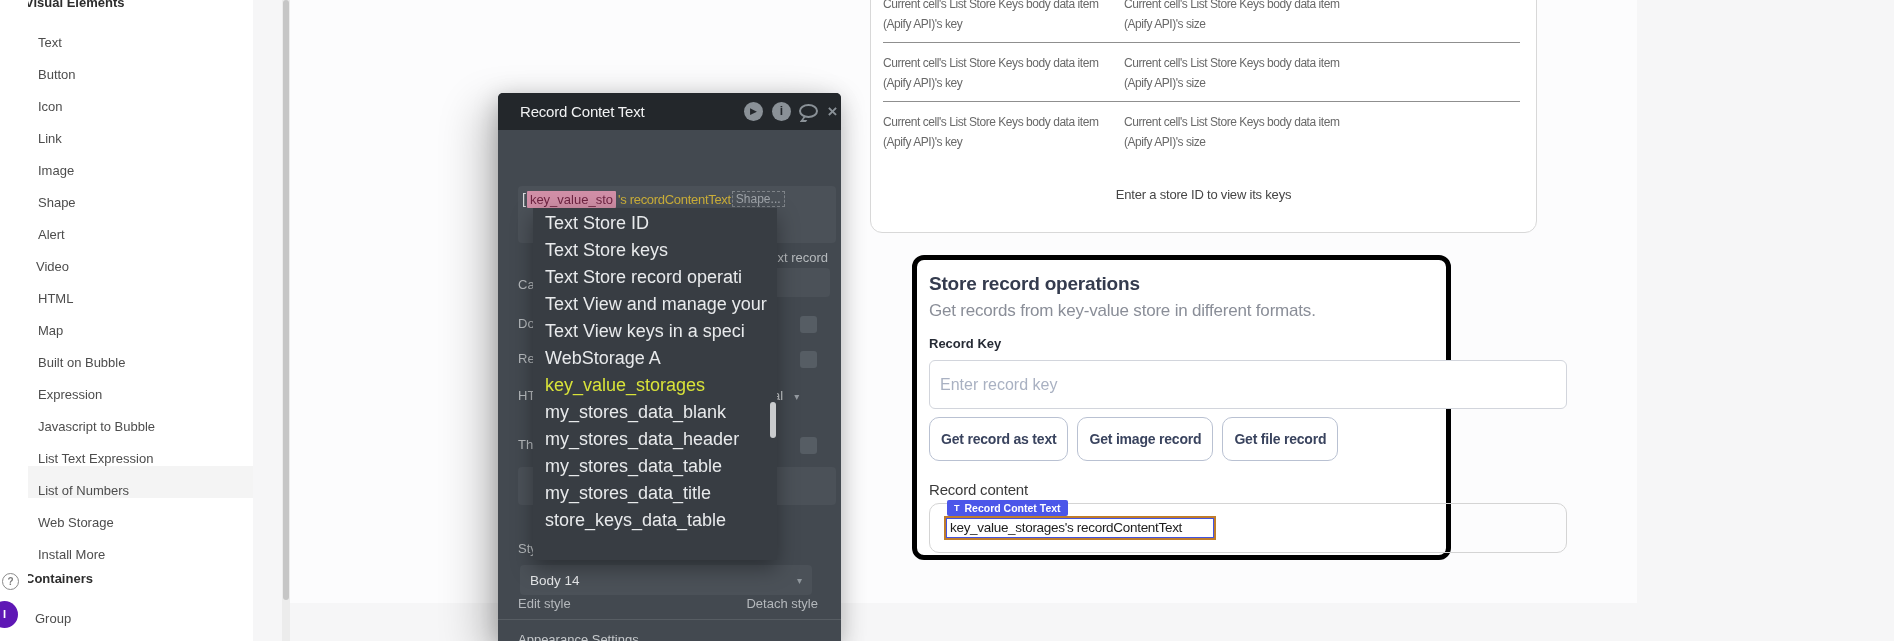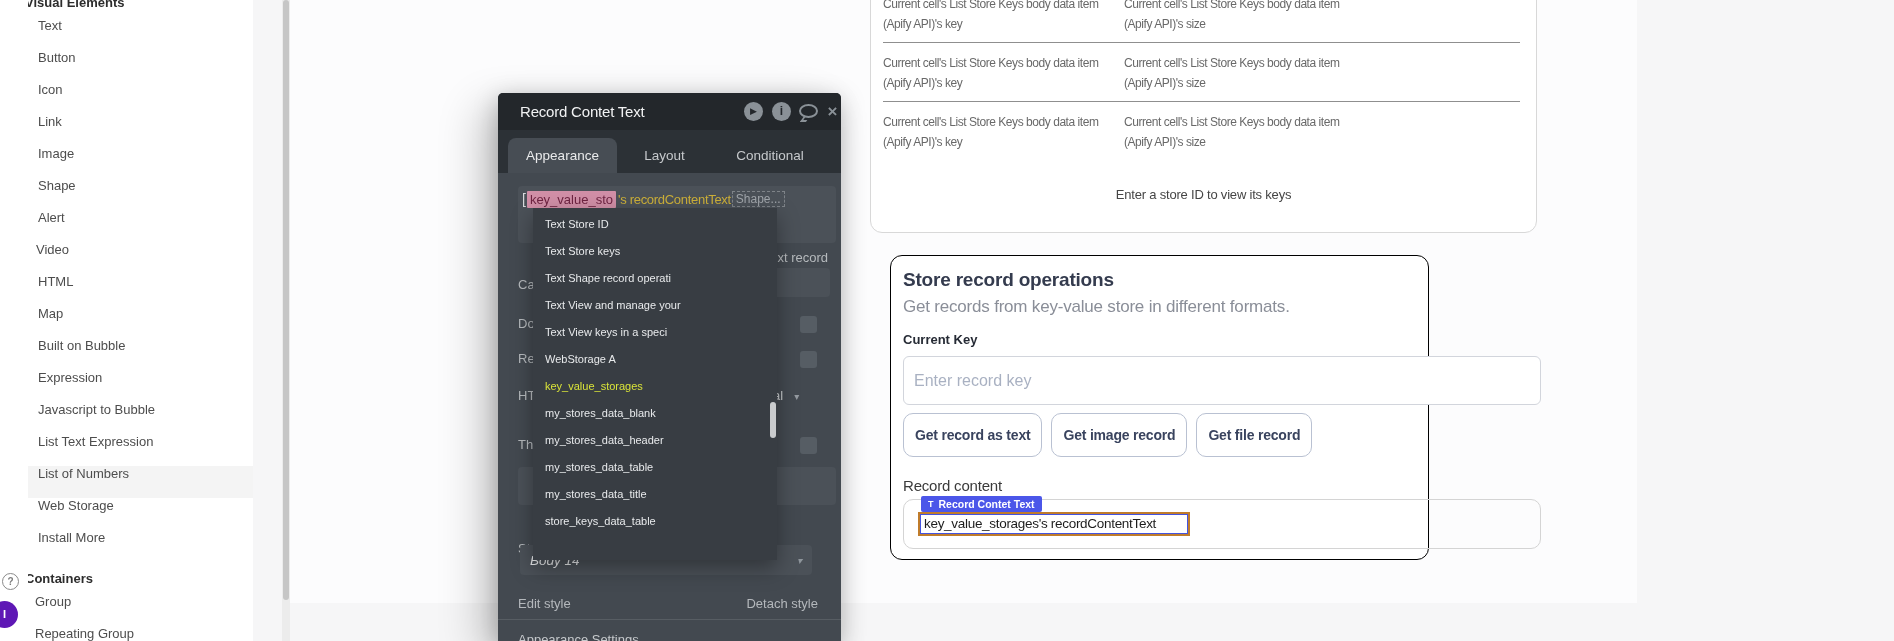--- a/index.html
+++ b/index.html
@@ -13,21 +13,21 @@
     color:#7c7c7c; font-size:10px; font-weight:bold; text-align:center; line-height:15px; }
   .avatar { left:-9px; top:601px; width:27px; height:27px; background:#5e17b5; border-radius:50%;
     color:#fff; font-size:11px; font-weight:bold; text-align:center; line-height:27px; }
 
   
   #sidebar { left:28px; top:0; width:253px; height:641px; background:#ffffff; border-left:1px solid #e3e3e3; z-index:2; overflow:hidden; }
   .ssection { position:absolute; left:0; width:253px; }
   .sec-head { height:32px; display:flex; align-items:center; padding-left:12px; gap:8px;
     font-size:13px; font-weight:bold; color:#2d2d2d; }
   .sec-caret { font-size:10px; color:#333; }
-  .srow { height:32px; display:flex; align-items:flex-start; padding-left:10px; gap:10px; cursor:pointer; }
+  .srow { height:32px; display:flex; align-items:flex-end; padding-left:10px; gap:10px; cursor:pointer; }
   .srow.selected { background:#f4f4f4; }
   .slabel { font-size:13px; color:#4d4d4d; }
   .icn { width:18px; text-align:center; font-size:13px; color:#6f6f6f; flex:0 0 18px; }
   .icn.txt { font-size:9px; font-weight:bold; letter-spacing:-0.5px; }
   .icn.boxed { font-size:8px; line-height:11px; border:1.2px solid #6f6f6f; border-radius:2px; width:14px; height:12px; flex:0 0 14px; margin-left:2px; }
   .icn.dashed { width:12px; height:12px; flex:0 0 12px; border:1.2px dashed #6f6f6f; border-radius:2px; margin-left:3px; }
 
   
   #vscroll { left:282px; top:0; width:8px; height:641px; background:#ececec; z-index:2; }
   #vscroll .thumb { position:absolute; left:1px; top:0; width:6px; height:600px; background:#c6c6c6; border-radius:3px; }
@@ -38,21 +38,21 @@
   
   #keys-card { left:870px; top:-14px; width:667px; height:247px; background:#fff; border:1px solid #d8d8d8; border-radius:12px; z-index:1; }
   #krows { position:absolute; left:0; top:7px; width:100%; }
   .krow { position:relative; height:59px; }
   .krow:not(:last-child)::after { content:""; position:absolute; left:12px; right:16px; top:48px; height:1px; background:#8f8f8f; }
   .kcell { position:absolute; top:0; font-size:12px; letter-spacing:-0.45px; color:#696969; line-height:20px; white-space:nowrap; }
   .kcell.c1 { left:12px; } .kcell.c2 { left:253px; }
   .kmsg { position:absolute; left:0; top:200px; width:100%; text-align:center; font-size:13px; color:#454545; letter-spacing:-0.2px; }
 
   
-  #ops-card { left:890px; top:255px; width:539px; height:305px; background:#fff; border:1px solid #000000; border-radius:12px; z-index:1; }
+  #ops-card { left:912px; top:255px; width:539px; height:305px; background:#fff; border:5px solid #000000; border-radius:12px; z-index:1; }
   .ops-title { left:12px; top:13px; font-size:19px; font-weight:bold; color:#343b4e; letter-spacing:-0.2px; }
   .ops-sub { left:12px; top:41px; font-size:17px; color:#8a8e98; letter-spacing:-0.2px; }
   .ops-key-label { left:12px; top:76px; font-size:13px; font-weight:bold; color:#262b35; }
   .ops-input { left:12px; top:100px; width:638px; height:49px; border:1px solid #d2d5dc; border-radius:6px; padding:0 10px;
     font-size:16px; color:#2e3542; font-family:"Liberation Sans",sans-serif; background:#fff; }
   .ops-input::placeholder { color:#a9b1c2; }
   .ops-btnrow { left:12px; top:157px; display:flex; gap:9px; }
   .opbtn { height:44px; padding:0 11px; background:#fff; border:1.5px solid #b9c1d2; border-radius:10px;
     font-size:14px; font-weight:bold; color:#39435e; letter-spacing:-0.2px; font-family:"Liberation Sans",sans-serif; cursor:pointer; }
   .rc-label { left:12px; top:221px; font-size:15px; color:#3a3a3a; letter-spacing:-0.2px; }
@@ -90,30 +90,30 @@
   .sfx { color:#cdb039; font-size:13px; margin-left:2px; letter-spacing:-0.3px; }
   .more { color:#a0a5aa; font-size:12px; border:1px dashed #7e8388; padding:0 3px; margin-left:1px; cursor:pointer; }
 
   .plabel { position:absolute; left:20px; font-size:13px; color:#b6babd; z-index:1; }
   .peditor-link { position:absolute; right:13px; top:157px; font-size:13px; color:#b6babd; z-index:1; cursor:pointer; }
   .pbox { position:absolute; background:#4b5158; border-radius:4px; z-index:1; }
   .pcheck { position:absolute; left:302px; width:17px; height:17px; background:#565d64; border-radius:3px; z-index:1; cursor:pointer; }
   .pselect-frag { position:absolute; left:275px; top:295px; font-size:13px; color:#c6c9cc; z-index:1; }
   .pselect-frag .chev { color:#959ba1; font-size:10px; margin-left:11px; }
 
-  .pstyle-select { position:absolute; left:22px; top:452px; width:292px; height:30px; background:#4b5158; border-radius:4px;
-    z-index:1; display:flex; align-items:center; font-size:13.5px; color:#e6e8ea; padding:0 10px; cursor:pointer;font-style:italic; }
+  .pstyle-select { position:absolute; left:22px; top:472px; width:292px; height:30px; background:#4b5158; border-radius:4px;
+    z-index:1; display:flex; align-items:center; font-size:13.5px; color:#e6e8ea; padding:0 10px; cursor:pointer; }
   .pstyle-select .chev { margin-left:auto; color:#8f969c; font-size:10px; }
   .plink { position:absolute; font-size:13px; color:#b4b8bc; z-index:1; cursor:pointer; }
   .pdivider { position:absolute; left:0; top:526px; width:343px; height:1px; background:#575d63; z-index:1; }
 
   
   #acdd { position:absolute; left:35px; top:115px; width:244px; height:352px; background:#383d43; z-index:6;
     box-shadow:0 8px 20px rgba(0,0,0,.35); padding-top:2px; }
-  .acitem { height:27px; display:flex; align-items:center; padding-left:12px; font-size:11px; color:#e8eaec; cursor:pointer; white-space:nowrap; }
+  .acitem { height:27px; display:flex; align-items:center; padding-left:12px; font-size:18px; color:#e8eaec; cursor:pointer; white-space:nowrap; }
   .acitem.highlight { color:#d9e339; }
   #acdd .thumb { position:absolute; right:1px; top:194px; width:6px; height:36px; background:#c9cbcd; border-radius:3px; }
 </style>
 </head>
 <body>
 
 <div id="stage">
 
   <div id="page" class="abs"></div>
 
@@ -152,21 +152,21 @@
             <div>(Apify API)'s size</div>
           </div>
         </div>
       </div>
     <div class="kmsg">Enter a store ID to view its keys</div>
   </div>
 
   <div id="ops-card" class="abs">
     <div class="abs ops-title">Store record operations</div>
     <div class="abs ops-sub">Get records from key-value store in different formats.</div>
-    <div class="abs ops-key-label">Current Key</div>
+    <div class="abs ops-key-label">Record Key</div>
     <input class="abs ops-input" placeholder="Enter record key" style="">
     <div class="abs ops-btnrow">
 
         <button class="opbtn">Get record as text</button>
 
         <button class="opbtn">Get image record</button>
 
         <button class="opbtn">Get file record</button>
       </div>
     <div class="abs rc-label">Record content</div>
@@ -183,28 +183,20 @@
       <div class="ptitle">Record Contet Text</div>
       <div class="hicon hcirc icon-play">▶</div>
       <div class="hicon hcirc icon-info">i</div>
       <div class="hicon icon-comment">
         <span class="bub"></span>
           <span class="tail"></span>
       </div>
       <div class="hicon icon-close">×</div>
     </div>
 
-    <div class="ptabs">
-
-        <div class="tab active t0">Appearance</div>
-
-        <div class="tab t1">Layout</div>
-
-        <div class="tab t2">Conditional</div>
-      </div>
 
     <div class="pfield">
       <div class="expr">
         <span class="brk">[</span>
         <span class="tok">key_value_sto</span>
         <span class="sfx">'s recordContentText</span>
         <span class="more">Shape...</span>
       </div>
     </div>
 
@@ -235,21 +227,21 @@
     <div class="plabel" style="top:539px; color:#c6c9cc;">Appearance Settings</div>
 
     <div id="acdd">
 
       <div class="thumb"></div>
 
         <div class="acitem">Text Store ID</div>
 
         <div class="acitem">Text Store keys</div>
 
-        <div class="acitem">Text Shape record operati</div>
+        <div class="acitem">Text Store record operati</div>
 
         <div class="acitem">Text View and manage your</div>
 
         <div class="acitem">Text View keys in a speci</div>
 
         <div class="acitem">WebStorage A</div>
 
         <div class="acitem highlight">key_value_storages</div>
 
 

